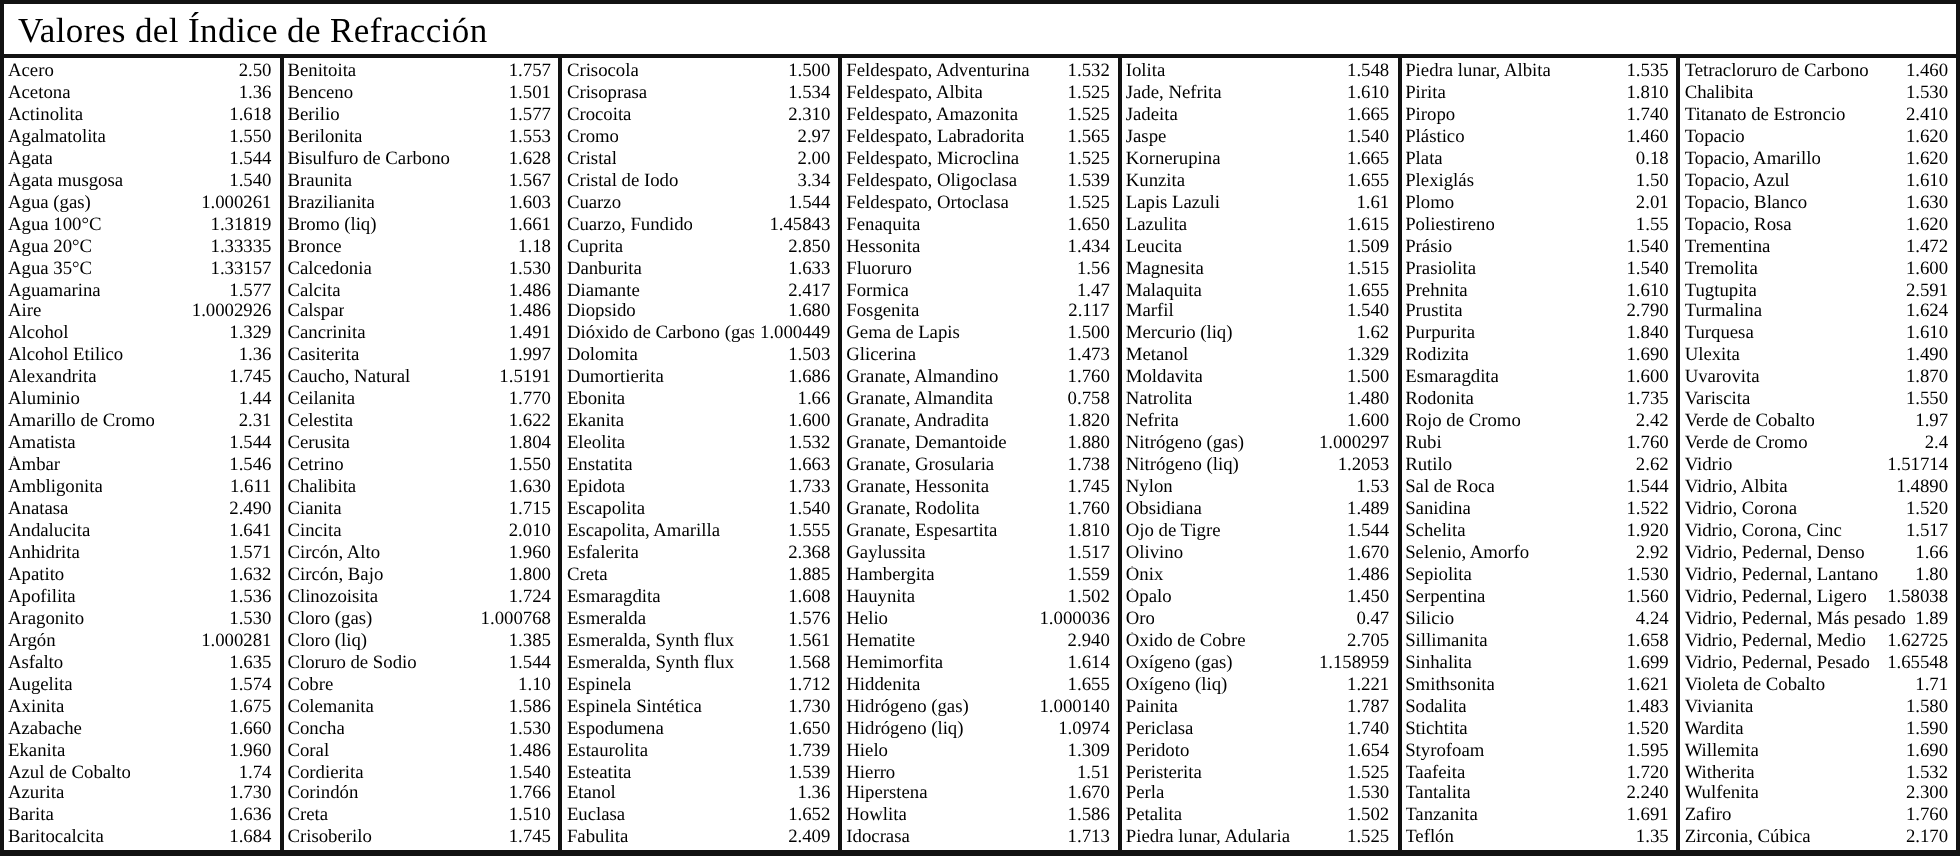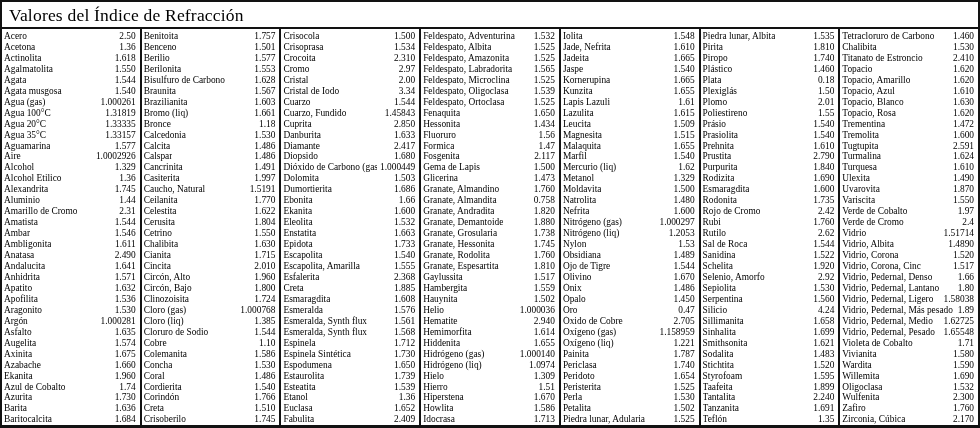--- a/index.html
+++ b/index.html
@@ -914,21 +914,21 @@
         <div class="row">
           <span class="nm">Stichtita</span>
           <span class="val">1.520</span>
         </div>
         <div class="row">
           <span class="nm">Styrofoam</span>
           <span class="val">1.595</span>
         </div>
         <div class="row">
           <span class="nm">Taafeita</span>
-          <span class="val">1.899</span>
+          <span class="val">1.720</span>
         </div>
         <div class="row">
           <span class="nm">Tantalita</span>
           <span class="val">2.240</span>
         </div>
         <div class="row">
           <span class="nm">Tanzanita</span>
           <span class="val">1.691</span>
         </div>
         <div class="row">
@@ -1059,21 +1059,21 @@
         </div>
         <div class="row">
           <span class="nm">Wardita</span>
           <span class="val">1.590</span>
         </div>
         <div class="row">
           <span class="nm">Willemita</span>
           <span class="val">1.690</span>
         </div>
         <div class="row">
-          <span class="nm">Oligoclasa</span>
+          <span class="nm">Witherita</span>
           <span class="val">1.532</span>
         </div>
         <div class="row">
           <span class="nm">Wulfenita</span>
           <span class="val">2.300</span>
         </div>
         <div class="row">
           <span class="nm">Zafiro</span>
           <span class="val">1.760</span>
         </div>

